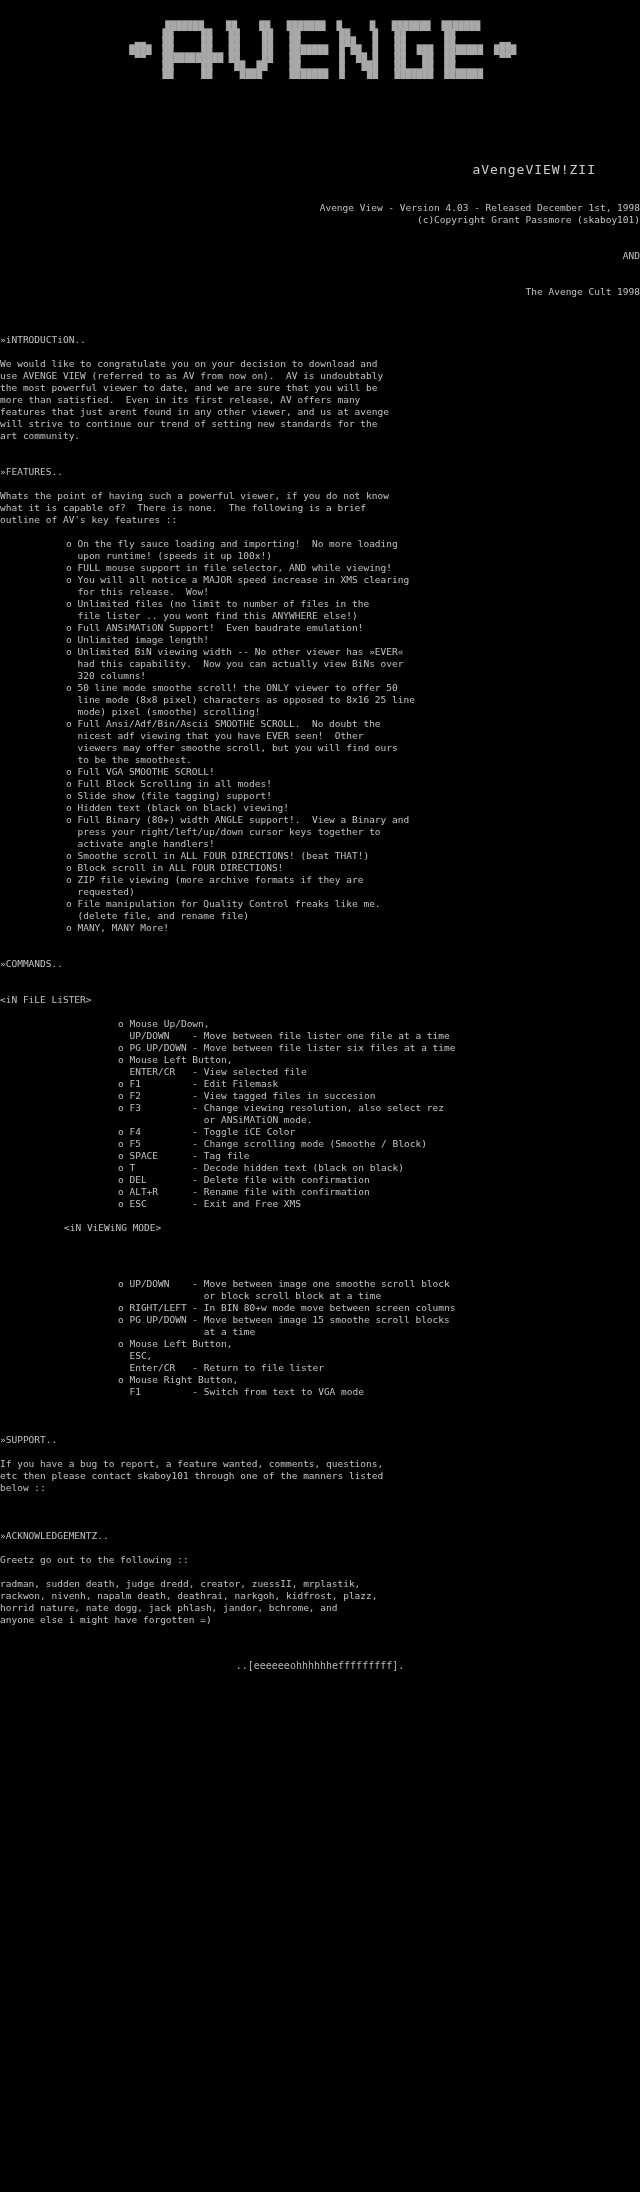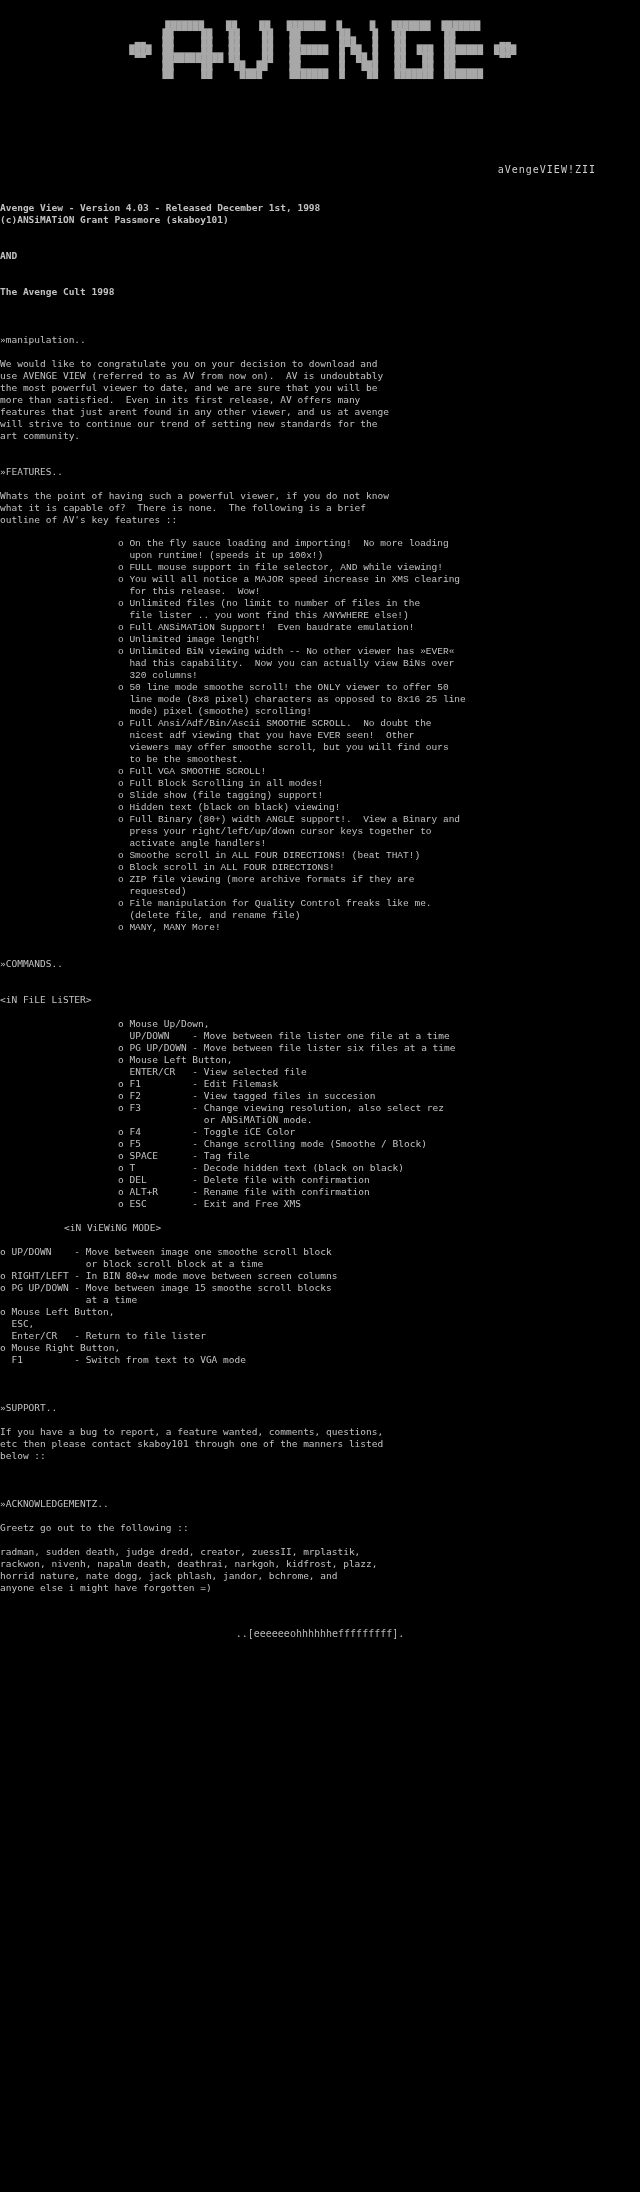--- a/index.html
+++ b/index.html
@@ -43,42 +43,41 @@
     margin: 0;
     padding: 0;
     display: block;
     transform-origin: top center;
     transform: scaleX(1.02);
   }
   .banner-sig {
     position: absolute;
     right: 44px;
     bottom: 14px;
-    font-size: 10px;
+    font-size: 13px;
     letter-spacing: 1px;
     color: #cfcfcf;
     white-space: pre;
   }
 
   
   .body-wrap {
     padding: 0 0 18px 0;
   }
   pre.block {
     margin: 0;
     padding: 0;
     white-space: pre;
     font-family: "DejaVu Sans Mono", "Liberation Mono", monospace;
     font-size: 9.5px;
     line-height: 12px;
     color: #c2c2c2;
   }
   .center {
-    text-align: left;
-    font-weight: bold;
+    text-align: right;
   }
   .indent {
     padding-left: 27px;
   }
   .gap-sm { height: 12px; }
   .gap-md { height: 24px; }
   .gap-lg { height: 36px; }
   .sect-head {
     color: #d8d8d8;
   }
@@ -107,47 +106,47 @@
         ██     ██    ██  ██    ██       █   ███   ██   ██  ██            
         ██     ██     ████     ███████  █    ██   ███████  ███████       
                                                                           </pre>
     <div class="banner-sig">aVengeVIEW!ZII</div>
   </div>
 
   <div class="body-wrap">
 
     <div class="gap-sm"></div>
     <pre class="block center">Avenge View - Version 4.03 - Released December 1st, 1998</pre>
-    <pre class="block center">(c)ANSiMATiON Grant Passmore (skaboy101)</pre>
+    <pre class="block center">(c)Copyright Grant Passmore (skaboy101)</pre>
     <div class="gap-md"></div>
     <pre class="block center">AND</pre>
     <div class="gap-md"></div>
     <pre class="block center">The Avenge Cult 1998</pre>
 
     <div class="gap-lg"></div>
 
-    <pre class="block sect-head indent">»manipulation..</pre>
+    <pre class="block sect-head indent">»iNTRODUCTiON..</pre>
     <div class="gap-sm"></div>
     <pre class="block indent">We would like to congratulate you on your decision to download and
 use AVENGE VIEW (referred to as AV from now on).  AV is undoubtably
 the most powerful viewer to date, and we are sure that you will be
 more than satisfied.  Even in its first release, AV offers many
 features that just arent found in any other viewer, and us at avenge
 will strive to continue our trend of setting new standards for the
 art community.</pre>
 
     <div class="gap-md"></div>
 
     <pre class="block sect-head indent">»FEATURES..</pre>
     <div class="gap-sm"></div>
     <pre class="block indent">Whats the point of having such a powerful viewer, if you do not know
 what it is capable of?  There is none.  The following is a brief
 outline of AV's key features ::</pre>
     <div class="gap-sm"></div>
-    <pre class="block" style="padding-left:118px;font-family:Liberation Mono, monospace;">o On the fly sauce loading and importing!  No more loading
+    <pre class="block" style="padding-left:66px;">o On the fly sauce loading and importing!  No more loading
   upon runtime! (speeds it up 100x!)
 o FULL mouse support in file selector, AND while viewing!
 o You will all notice a MAJOR speed increase in XMS clearing
   for this release.  Wow!
 o Unlimited files (no limit to number of files in the
   file lister .. you wont find this ANYWHERE else!)
 o Full ANSiMATiON Support!  Even baudrate emulation!
 o Unlimited image length!
 o Unlimited BiN viewing width -- No other viewer has »EVER«
   had this capability.  Now you can actually view BiNs over
@@ -193,21 +192,21 @@
 o F4         - Toggle iCE Color
 o F5         - Change scrolling mode (Smoothe / Block)
 o SPACE      - Tag file
 o T          - Decode hidden text (black on black)
 o DEL        - Delete file with confirmation
 o ALT+R      - Rename file with confirmation
 o ESC        - Exit and Free XMS</pre>
     <div class="gap-sm"></div>
     <pre class="block" style="padding-left:64px;">&lt;iN ViEWiNG MODE&gt;</pre>
     <div class="gap-sm"></div>
-    <pre class="block" style="">o UP/DOWN    - Move between image one smoothe scroll block
+    <pre class="block" style="padding-left:118px;margin-top:32px;">o UP/DOWN    - Move between image one smoothe scroll block
                or block scroll block at a time
 o RIGHT/LEFT - In BIN 80+w mode move between screen columns
 o PG UP/DOWN - Move between image 15 smoothe scroll blocks
                at a time
 o Mouse Left Button,
   ESC,
   Enter/CR   - Return to file lister
 o Mouse Right Button,
   F1         - Switch from text to VGA mode</pre>
 

